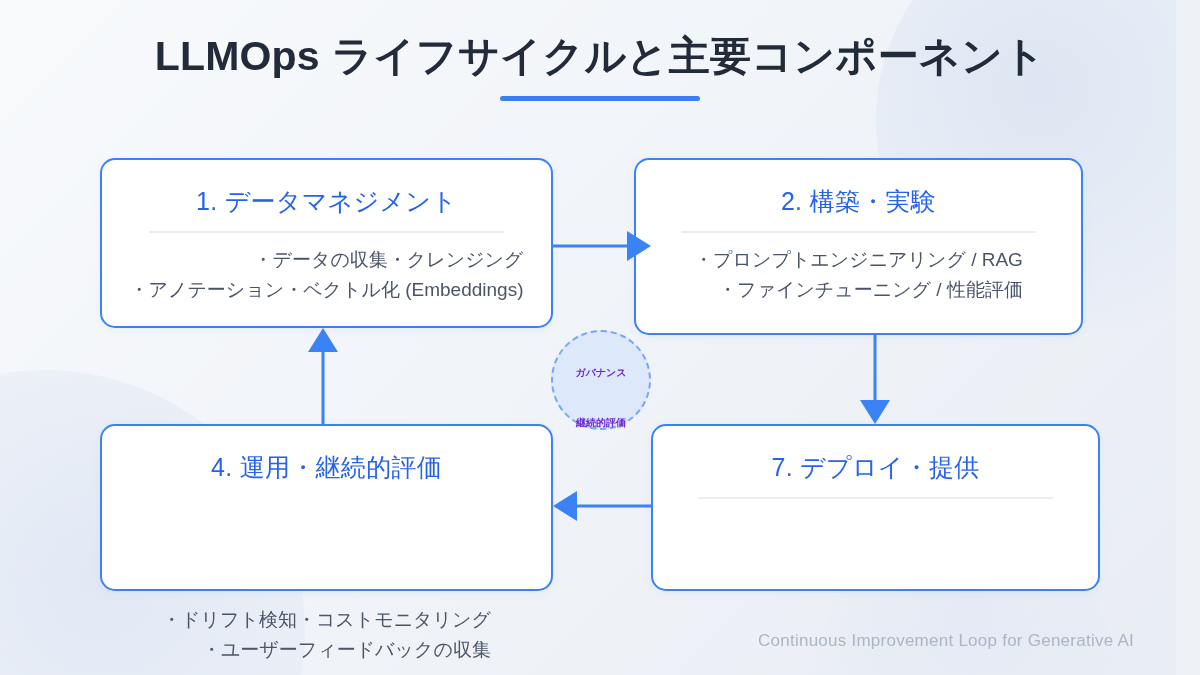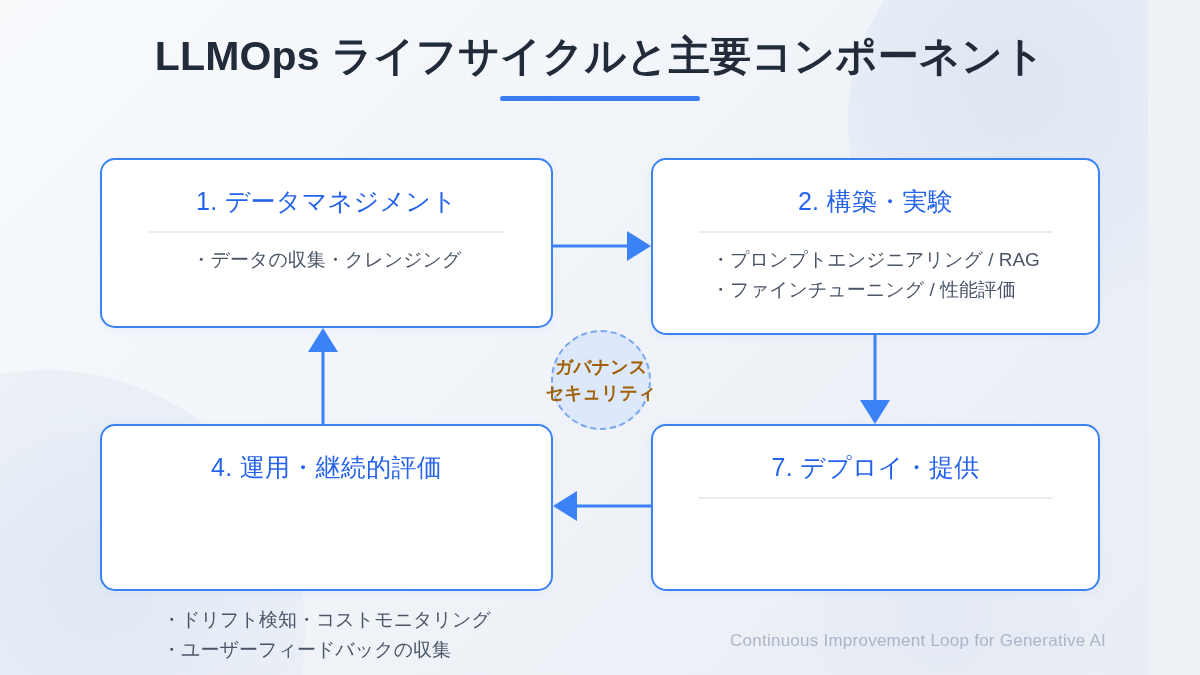--- a/index.html
+++ b/index.html
@@ -15,20 +15,21 @@
     background: #eef1f6;
   }
 
   .canvas {
     position: relative;
     width: 1148px;
     height: 675px;
     background:
       linear-gradient(135deg, #f8fafc 0%, #f2f5f9 38%, #e9edf4 100%);
     overflow: hidden;
+    padding-left: 28px;
   }
 
   
   .deco {
     position: absolute;
     border-radius: 50%;
     pointer-events: none;
   }
   .deco-tr {
     width: 430px;
@@ -84,21 +85,21 @@
     background: #ffffff;
     border: 2px solid #3b82f6;
     border-radius: 15px;
     box-shadow: 0 2px 10px rgba(59,130,246,.06);
     display: flex;
     flex-direction: column;
     align-items: center;
     padding: 18px 24px 20px;
   }
   .card-1 { left: 100px; top: 158px;  width: 453px; height: 170px; }
-  .card-2 { left: 651px; top: 158px;  width: 449px; height: 177px; }
+  .card-2 { left: 634px; top: 158px;  width: 449px; height: 177px; }
   .card-4 { left: 100px; top: 424px;  width: 453px; height: 167px; gap: 48px; }
   .card-3 { left: 651px; top: 424px;  width: 449px; height: 167px; }
 
   .card-title {
     font-size: 25px;
     font-weight: 400;
     color: #2563eb;
     letter-spacing: .3px;
     line-height: 1.25;
     margin: 8px 0 0;
@@ -106,21 +107,21 @@
     white-space: nowrap;
   }
   .card-divider {
     width: 355px;
     height: 2px;
     background: #e9edf2;
     margin: 14px 0 12px;
     border-radius: 2px;
   }
   .card-body {
-    text-align: left;
+    text-align: right;
     color: #4a5568;
     font-size: 19px;
     line-height: 1.55;
   }
   .card-body .line {
     white-space: nowrap;
   }
 
   
   .arrow {
@@ -203,25 +204,26 @@
     border-radius: 50%;
     border: 2px dashed #7aa7f0;
     background: #dde8fa;
     display: flex;
     flex-direction: column;
     align-items: center;
     justify-content: center;
     text-align: center;
   }
   .center-circle .cc-line {
-    font-size: 18px;
+    font-size: 10px;
     font-weight: 700;
-    color: #a16207;
+    color: #6d28d9;
     line-height: 1.45;
     white-space: nowrap;
+    margin-top: 36px;
   }
 
   
   .footer-caption {
     position: absolute;
     right: 42px;
     bottom: 24px;
     font-size: 17px;
     color: #aab6c8;
     letter-spacing: .25px;
@@ -239,20 +241,21 @@
   <div class="header">
     <h1 class="page-title">LLMOps ライフサイクルと主要コンポーネント</h1>
     <div class="title-underline"></div>
   </div>
 
   <div class="card card-1">
     <div class="card-title">1. データマネジメント</div>
     <div class="card-divider"></div>
     <div class="card-body">
       <div class="line">・データの収集・クレンジング</div>
+      <div class="line">・アノテーション・ベクトル化 (Embeddings)</div>
     </div>
   </div>
 
   <div class="card card-2">
     <div class="card-title">2. 構築・実験</div>
     <div class="card-divider"></div>
     <div class="card-body">
       <div class="line">・プロンプトエンジニアリング / RAG</div>
       <div class="line">・ファインチューニング / 性能評価</div>
     </div>
@@ -289,18 +292,18 @@
     <div class="head head-left"></div>
   </div>
 
   <div class="arrow arrow-4-1">
     <div class="arrow-shaft-v"></div>
     <div class="head head-up"></div>
   </div>
 
   <div class="center-circle">
     <div class="cc-line">ガバナンス</div>
-    <div class="cc-line">セキュリティ</div>
+    <div class="cc-line">継続的評価</div>
   </div>
 
   <div class="footer-caption">Continuous Improvement Loop for Generative AI</div>
 
 </div>
 
 </body></html>

